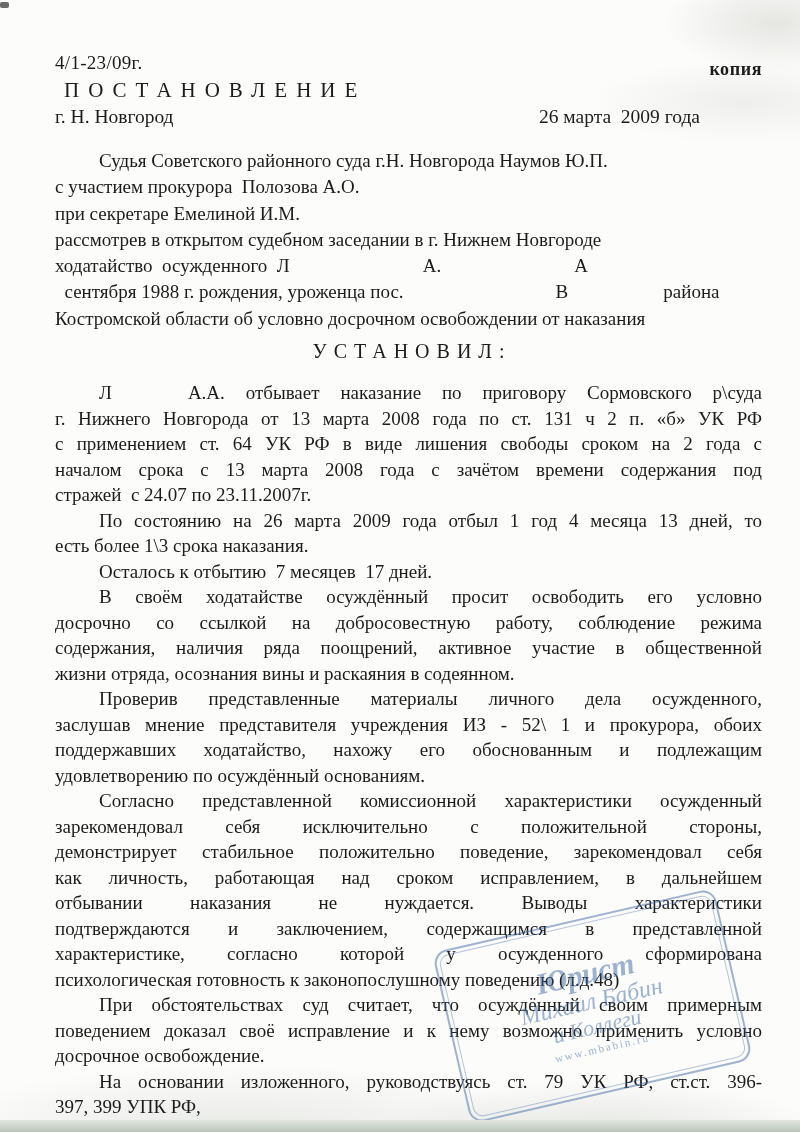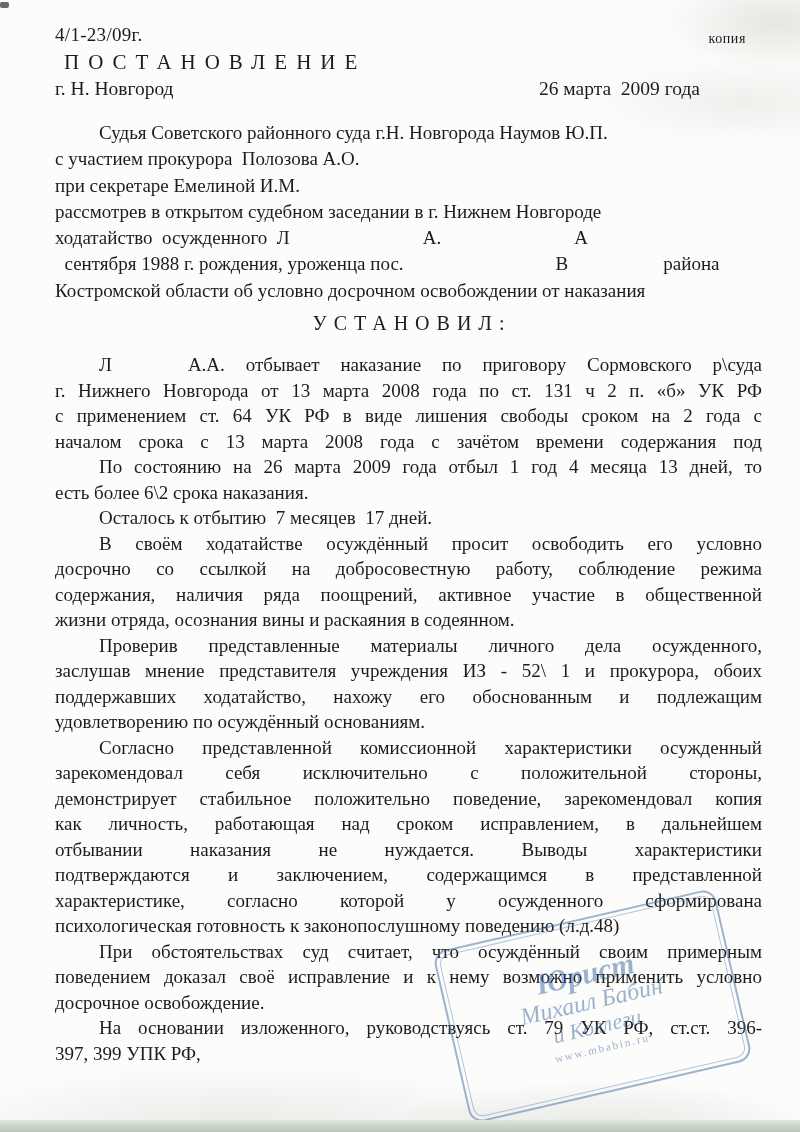--- a/index.html
+++ b/index.html
@@ -7,31 +7,31 @@
     width:800px;height:1132px;
     font-family:"Liberation Serif","DejaVu Serif",serif;
     color:#1c1c1c;
     position:relative;
     overflow:hidden;
     background:#fcfcfa;
   }
   .page{
     position:absolute;inset:0;
     box-sizing:border-box;
-    padding:24px 38px 0 55px;
+    padding:52px 38px 0 55px;
     background:
       radial-gradient(160px 70px at 97% 2%, rgba(176,181,172,.30), transparent 70%),
       radial-gradient(220px 60px at 93% 9%, rgba(176,181,172,.18), transparent 70%),
       radial-gradient(420px 90px at 30% 100%, rgba(158,168,156,.22), transparent 75%),
       radial-gradient(300px 70px at 75% 100%, rgba(158,168,156,.25), transparent 75%),
       #fcfcfa;
   }
   .hdr-row{display:flex;justify-content:space-between;align-items:flex-start;height:24px;font-size:19px;}
   .case-no{letter-spacing:.3px;}
-  .copy{font-weight:normal;font-size:14px;margin-top:7px;margin-right:16px;letter-spacing:.6px;}
+  .copy{font-weight:bold;font-size:18px;margin-top:7px;letter-spacing:.6px;}
   .title{margin-top:2px;height:28px;text-align:left;font-size:21px;letter-spacing:9px;padding-left:9px;}
   .pd-row{height:24px;display:flex;justify-content:space-between;font-size:19.5px;}
   .pd-row .date{margin-right:62px;}
   .intro{margin-top:18px;font-size:19px;line-height:26.3px;}
   .intro .ind{text-indent:44px;}
   .ustanovil{margin-top:8px;height:28px;text-align:center;font-size:20px;letter-spacing:7px;padding-left:7px;}
   .doc-body{margin-top:12px;font-size:19px;line-height:25.5px;}
   .ln{text-align:justify;text-align-last:justify;text-justify:inter-word;}
   .ln.last{text-align-last:left;}
   .ln.ind{text-indent:44px;}
@@ -90,39 +90,40 @@
     <div>Костромской области об условно досрочном освобождении от наказания</div>
   </div>
 
   <div class="ustanovil">УСТАНОВИЛ:</div>
 
   <div class="doc-body">
     <div class="ln ind">Л    А.А.  отбывает наказание по  приговору  Сормовского  р\суда</div>
     <div class="ln">г. Нижнего Новгорода  от 13 марта  2008 года  по ст. 131 ч 2 п. «б» УК РФ</div>
     <div class="ln">с применением  ст.  64 УК РФ в виде лишения свободы сроком на 2 года с</div>
     <div class="ln">началом срока  с 13 марта 2008 года  с зачётом времени содержания под</div>
+    <div class="ln last">стражей&nbsp; с 24.07 по 23.11.2007г.</div>
 
     <div class="ln ind">По состоянию на 26 марта  2009 года  отбыл 1 год 4 месяца  13 дней, то</div>
-    <div class="ln last">есть более 6\2 срока наказания.</div>
+    <div class="ln last">есть более 1\3 срока наказания.</div>
 
     <div class="ln ind last">Осталось к отбытию&nbsp; 7 месяцев&nbsp; 17 дней.</div>
 
     <div class="ln ind">В  своём  ходатайстве  осуждённый  просит  освободить  его  условно</div>
     <div class="ln">досрочно  со  ссылкой  на  добросовестную  работу,  соблюдение  режима</div>
     <div class="ln">содержания,  наличия  ряда  поощрений,  активное  участие  в  общественной</div>
     <div class="ln last">жизни отряда, осознания вины и раскаяния в содеянном.</div>
 
     <div class="ln ind">Проверив  представленные  материалы  личного  дела  осужденного,</div>
     <div class="ln">заслушав мнение представителя учреждения ИЗ - 52\ 1 и прокурора, обоих</div>
     <div class="ln">поддержавших  ходатайство,  нахожу  его  обоснованным  и  подлежащим</div>
     <div class="ln last">удовлетворению по осуждённый основаниям.</div>
 
     <div class="ln ind">Согласно  представленной  комиссионной  характеристики  осужденный</div>
     <div class="ln">зарекомендовал  себя  исключительно  с  положительной  стороны,</div>
-    <div class="ln">демонстрирует  стабильное  положительно  поведение,  зарекомендовал  копия</div>
+    <div class="ln">демонстрирует  стабильное  положительно  поведение,  зарекомендовал  себя</div>
     <div class="ln">как  личность,  работающая  над  сроком  исправлением,  в  дальнейшем</div>
     <div class="ln">отбывании  наказания  не  нуждается.  Выводы  характеристики</div>
     <div class="ln">подтверждаются  и  заключением,  содержащимся  в  представленной</div>
     <div class="ln">характеристике,  согласно  которой  у  осужденного  сформирована</div>
     <div class="ln last">психологическая готовность к законопослушному поведению (л.д.48)</div>
 
     <div class="ln ind">При обстоятельствах  суд считает,  что осуждённый  своим примерным</div>
     <div class="ln">поведением доказал своё исправление и к нему возможно применить условно</div>
     <div class="ln last">досрочное освобождение.</div>
 

